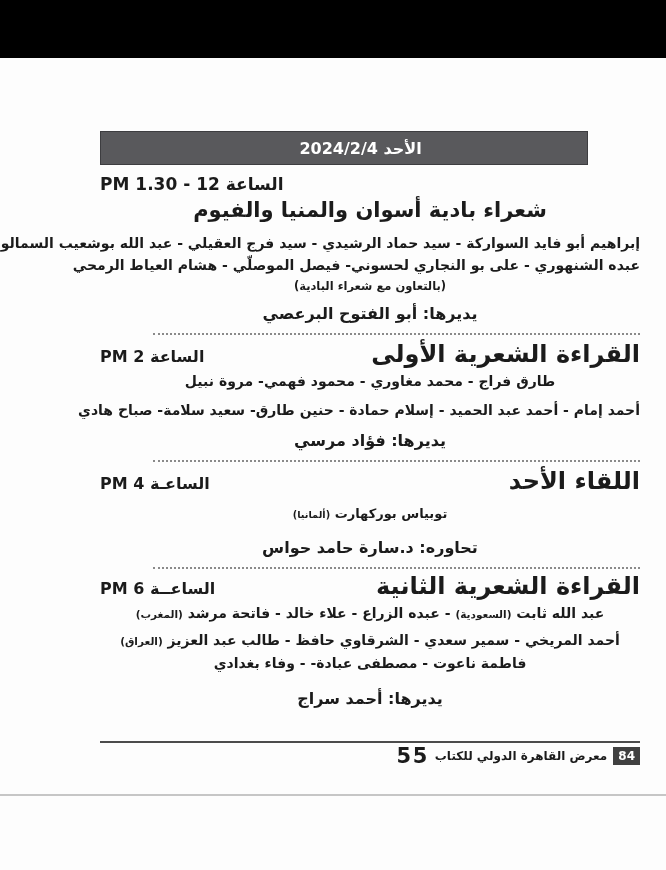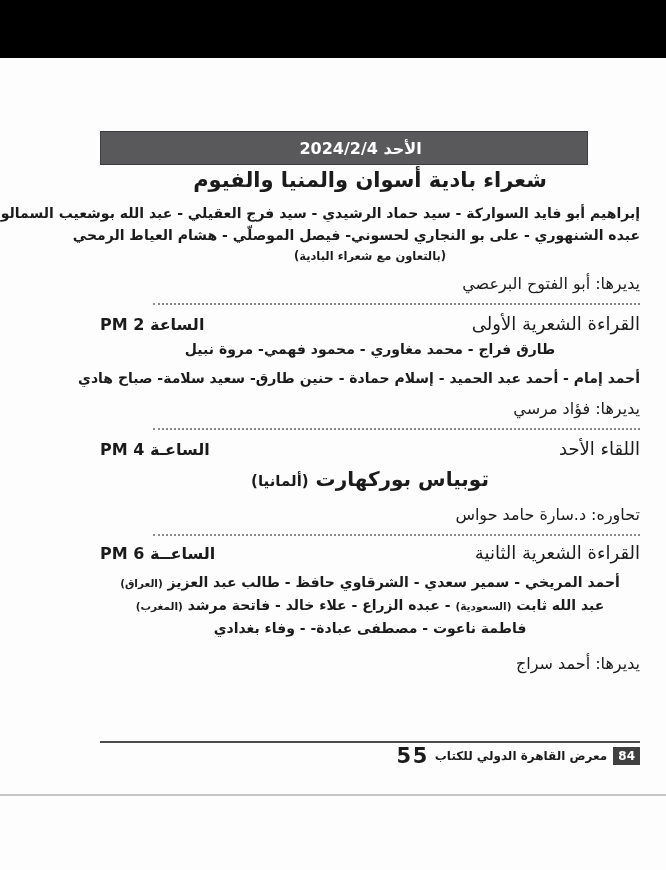--- a/index.html
+++ b/index.html
@@ -25,31 +25,31 @@
 
   .time-solo { margin-top:8px; font-size:17px; font-weight:bold; text-align:left; line-height:22px; }
 
   .big-title { font-size:21px; font-weight:bold; text-align:center; line-height:30px; }
 
   .names { text-align:center; font-weight:bold; font-size:14px; line-height:22px; white-space:nowrap; }
   .names-first { margin-top:7px; }
 
   .note { text-align:center; font-weight:bold; font-size:11.5px; line-height:16px; margin-top:2px; }
 
-  .moderator { text-align:right; font-size:16px; font-weight:normal; margin-top:9px; line-height:22px; }
+  .moderator { text-align:center; font-size:16px; font-weight:bold; margin-top:9px; line-height:22px; }
 
   .dotted { border:0; border-top:2px dotted #8a8a8a; width:487px; margin:8px auto 0 0; margin-right:0; margin-left:auto; }
   
   .dotted { margin-right:0 !important; margin-left:auto !important; }
 
   .session-row { display:flex; justify-content:space-between; align-items:baseline; margin-top:6px; line-height:26px; }
-  .sec-title { font-size:18px; font-weight:normal; }
+  .sec-title { font-size:24px; font-weight:bold; }
   .sec-time { font-size:16px; font-weight:bold; }
 
-  .guest-ar { text-align:center; font-weight:bold; font-size:20px; line-height:21px; margin-top:6px; }
+  .guest-ar { text-align:center; font-weight:bold; font-size:13px; line-height:21px; margin-top:6px; }
   .guest-en { text-align:center; font-weight:bold; font-size:14.5px; line-height:19px; direction:ltr; }
 
   .paren { font-size:0.75em; }
 
   .footer-rule { position:absolute; top:741px; left:100px; width:540px; height:2px; background:#4c4c4c; }
   .footer-row {
     position:absolute; top:745px; left:100px; width:540px;
     direction:rtl; display:flex; align-items:center; gap:6px;
   }
   .page-badge {
@@ -65,20 +65,21 @@
 
 <div class="topbar"></div>
 
 <div class="content">
 
   <div class="datebar">
     <span>الأحد 2024/2/4</span>
   </div>
 
   <div>
+    <div class="time-solo">الساعة 12 - 1.30 PM</div>
     <div class="big-title">شعراء بادية أسوان والمنيا والفيوم</div>
     <div class="names names-first">إبراهيم أبو فايد السواركة - سيد حماد الرشيدي - سيد فرج العقيلي - عبد الله بوشعيب السمالوسي</div>
     <div class="names">عبده الشنهوري - على بو النجاري لحسوني- فيصل الموصلّي - هشام العياط الرمحي</div>
     <div class="note">(بالتعاون مع شعراء البادية)</div>
     <div class="moderator">يديرها: أبو الفتوح البرعصي</div>
   </div>
 
   <hr class="dotted">
 
   <div>
@@ -102,22 +103,22 @@
     <div class="moderator" style="margin-top:12px;">تحاوره: د.سارة حامد حواس</div>
   </div>
 
   <hr class="dotted">
 
   <div>
     <div class="session-row" style="margin-top:4px;">
       <span class="sec-title">القراءة الشعرية الثانية</span>
       <span class="sec-time">الساعــة 6 PM</span>
     </div>
+    <div class="names">عبد الله ثابت <span class="paren">(السعودية)</span> - عبده الزراع - علاء خالد - فاتحة مرشد <span class="paren">(المغرب)</span></div>
     <div class="names names-first" style="margin-top:4px;">أحمد المريخي - سمير سعدي - الشرقاوي حافظ - طالب عبد العزيز <span class="paren">(العراق)</span></div>
-    <div class="names">عبد الله ثابت <span class="paren">(السعودية)</span> - عبده الزراع - علاء خالد - فاتحة مرشد <span class="paren">(المغرب)</span></div>
     <div class="names">فاطمة ناعوت - مصطفى عبادة- - وفاء بغدادي</div>
     <div class="moderator" style="margin-top:14px;">يديرها: أحمد سراج</div>
   </div>
 
 </div>
 
 <div class="footer-rule"></div>
 <div class="footer-row">
   <span class="page-badge">84</span>
   <span class="fair-logo">معرض القاهرة الدولي للكتاب</span>

